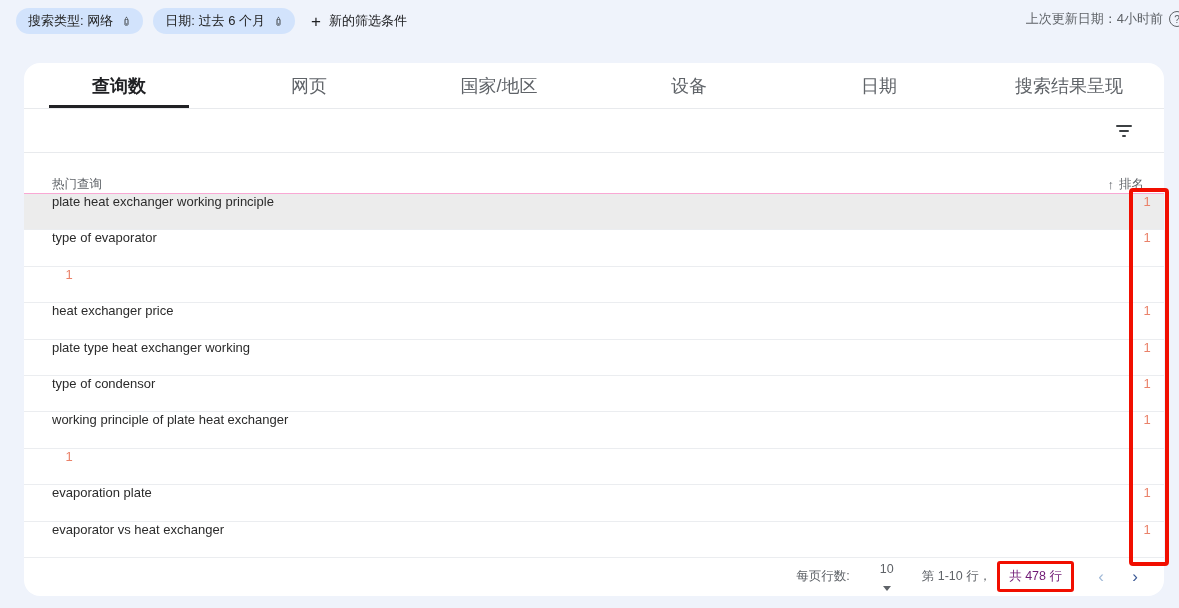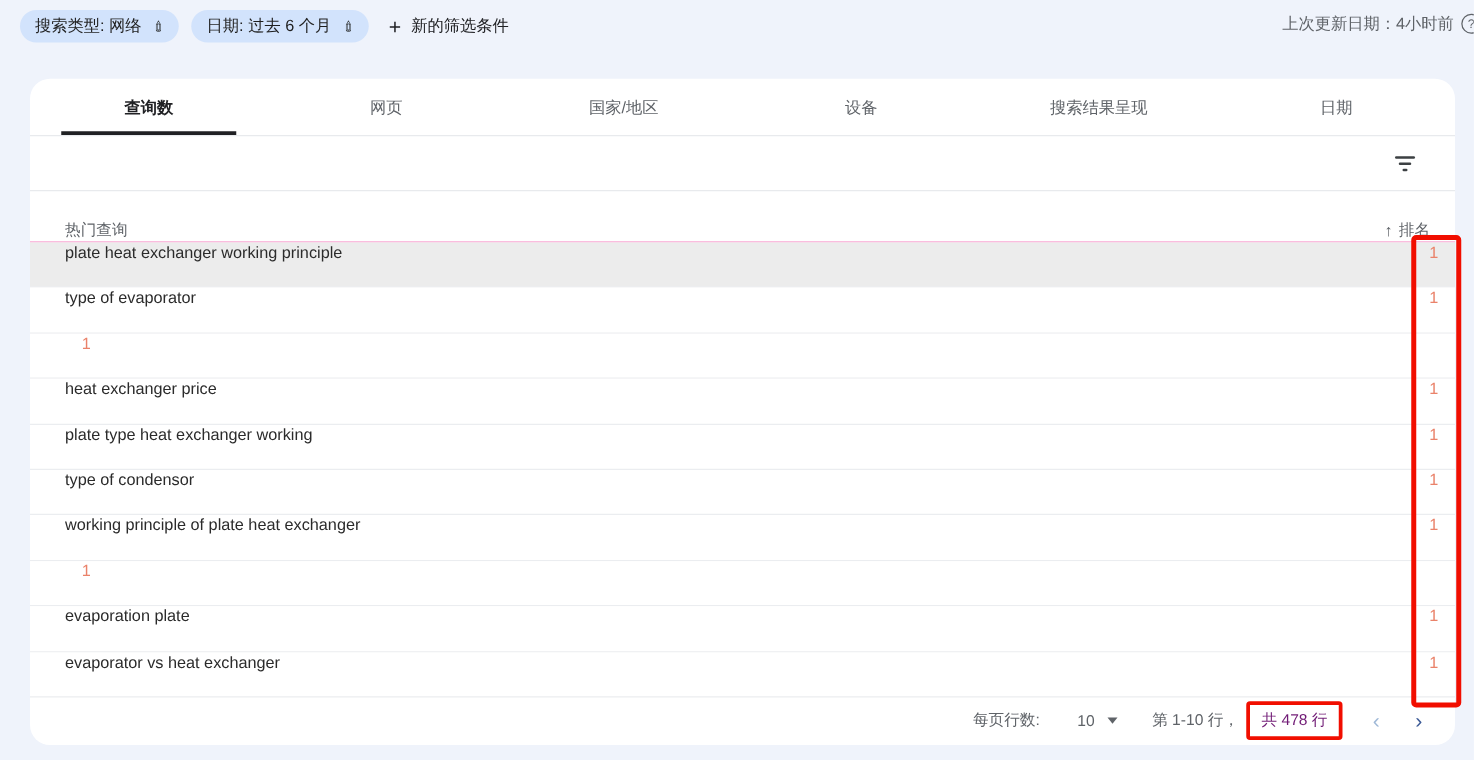--- a/index.html
+++ b/index.html
@@ -40,21 +40,21 @@
   }
   
   .card {
     position: absolute; left: 24px; top: 63px; width: 1140px; height: 533px;
     background: #ffffff; border-radius: 16px; overflow: hidden;
   }
   
   .tab-bar { height: 46px; display: flex; border-bottom: 1px solid #e8eaed; }
   .tab {
     flex: 1; display: flex; align-items: center; justify-content: center;
-    font-size: 13px; color: #5f6368; cursor: pointer; position: relative; height: 100%;
+    font-size: 18px; color: #5f6368; cursor: pointer; position: relative; height: 100%;
   }
   .tab.active { color: #202124; font-weight: bold; }
   .tab.active::after {
     content: ""; position: absolute; bottom: 0; left: 50%; transform: translateX(-50%);
     width: 140px; height: 3px; background: #202124;
   }
   
   .filter-row {
     height: 44px; display: flex; align-items: center; justify-content: flex-end;
     padding-right: 28px; border-bottom: 1px solid #e8eaed;
@@ -78,21 +78,21 @@
   }
   .row.hovered { background: #ececec; }
   .row .query { flex: 1; white-space: nowrap; overflow: hidden; text-overflow: ellipsis; }
   .row .rank { flex: none; width: 34px; text-align: center; color: var(--rank-color, #ea826a); }
   
   .pagination {
     height: 38px; display: flex; align-items: center; justify-content: flex-end;
     padding-right: 12px; font-size: 12.5px; color: #5f6368; gap: 0;
   }
   .rpp-label { margin-right: 30px; }
-  .rpp-select { display: flex; align-items: center; gap: 10px; margin-right: 28px; cursor: pointer; color: #5f6368; }
+  .rpp-select { display: flex; align-items: center; gap: 10px; margin-right: 28px; cursor: pointer; color: #5f6368; flex-direction: column; }
   .caret-down {
     width: 0; height: 0; border-left: 4px solid transparent; border-right: 4px solid transparent;
     border-top: 5px solid #5f6368;
   }
   .range-label { margin-right: 6px; }
   .total-box {
     border: 3px solid var(--accent-red, #f10e00); border-radius: 3px;
     padding: 4px 9px; color: #701a75; margin-right: 10px; background: #fff;
   }
   .page-btn {
@@ -140,24 +140,24 @@
       <div class="tab">
         <span>网页</span>
       </div>
       <div class="tab">
         <span>国家/地区</span>
       </div>
       <div class="tab">
         <span>设备</span>
       </div>
       <div class="tab">
+        <span>日期</span>
+      </div>
+      <div class="tab">
         <span>搜索结果呈现</span>
-      </div>
-      <div class="tab">
-        <span>日期</span>
       </div>
     </div>
 
   <div class="filter-row">
     <span class="filter-icon">
       <span class="b1"></span>
         <span class="b2"></span>
         <span class="b3"></span>
     </span>
   </div>

